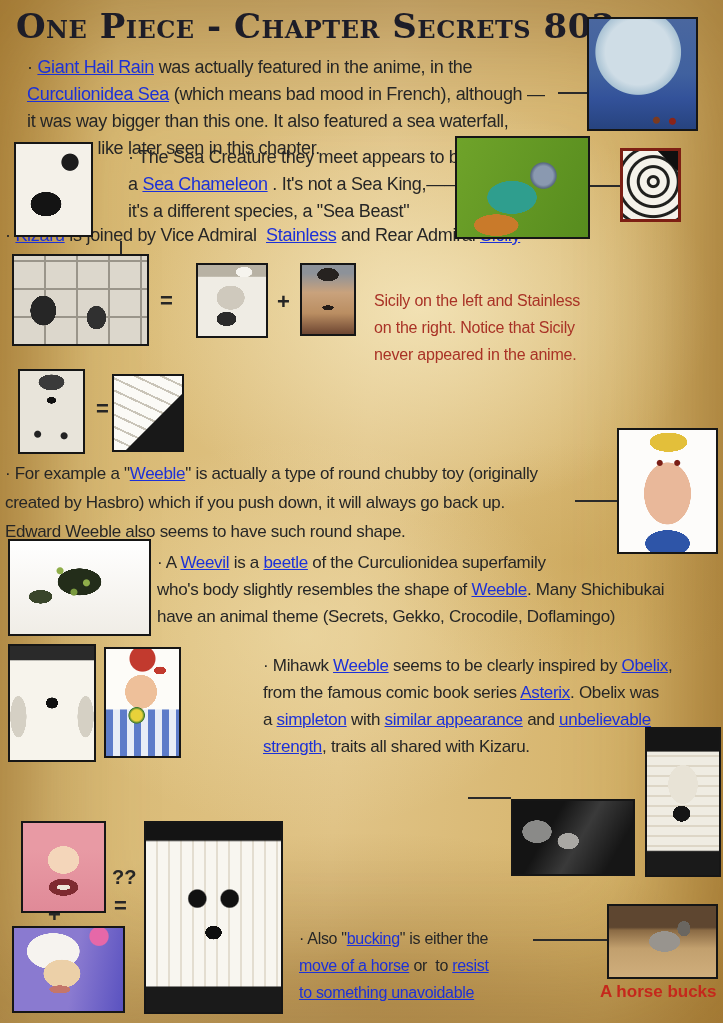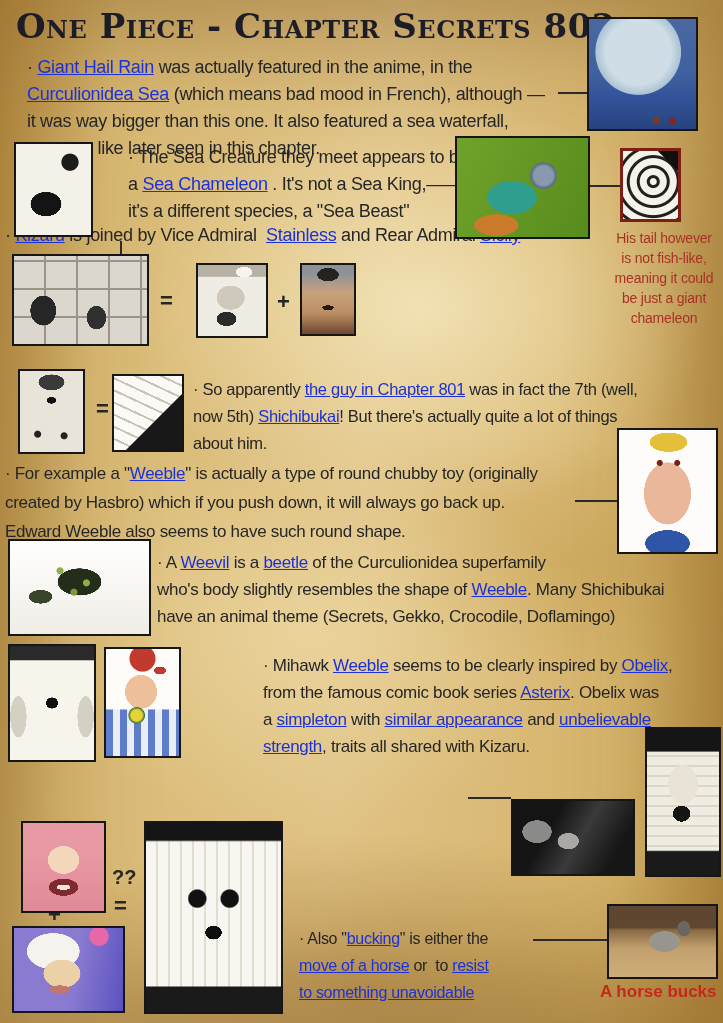--- a/index.html
+++ b/index.html
@@ -151,42 +151,37 @@
   <div class="title">One Piece - Chapter Secrets 802</div>
 
   <div class="txt p1"><span>· </span><span class="b">Giant Hail Rain</span><span> was actually featured in the anime, in the
 </span><span class="b">Curculionidea Sea</span><span> (which means bad mood in French), although —
 it was way bigger than this one. It also featured a sea waterfall,
                like later seen in this chapter.</span></div>
   <div class="txt p2"><span>· The Sea Creature they meet appears to be
 a </span><span class="b">Sea Chameleon</span><span> . It's not a Sea King,——
 it's a different species, a "Sea Beast"</span></div>
   <div class="txt p3"><span>· </span><span class="b">Kizaru</span><span> is joined by Vice Admiral  </span><span class="b">Stainless</span><span> and Rear Admiral </span><span class="b">Sicily</span></div>
-  <div class="txt p4"><span>· So apparently </span><span class="b">the guy in Chapter 801</span><span> was in fact the 7th (well,
-now 5th) </span><span class="b">Shichibukai</span><span>! But there's actually quite a lot of things
-about him.</span></div>
   <div class="txt p5"><span>· For example a "</span><span class="b">Weeble</span><span>" is actually a type of round chubby toy (originally
 created by Hasbro) which if you push down, it will always go back up.
 Edward Weeble also seems to have such round shape.</span></div>
   <div class="txt p6"><span>· A </span><span class="b">Weevil</span><span> is a </span><span class="b">beetle</span><span> of the Curculionidea superfamily
 who's body slightly resembles the shape of </span><span class="b">Weeble</span><span>. Many Shichibukai
 have an animal theme (Secrets, Gekko, Crocodile, Doflamingo)</span></div>
   <div class="txt p7"><span>· Mihawk </span><span class="b">Weeble</span><span> seems to be clearly inspired by </span><span class="b">Obelix</span><span>,
 from the famous comic book series </span><span class="b">Asterix</span><span>. Obelix was
 a </span><span class="b">simpleton</span><span> with </span><span class="b">similar appearance</span><span> and </span><span class="b">unbelievable
 strength</span><span>, traits all shared with Kizaru.</span></div>
   <div class="txt p10"><span>· Also "</span><span class="b">bucking</span><span>" is either the
 </span><span class="b">move of a horse</span><span> or  to </span><span class="b">resist
 to something unavoidable</span></div>
 
-  <div class="note note-tail">His tail however
-is not fish-like,
-meaning it could
-be just a giant
-chameleon</div>
+  <div class="note note-sicily">Sicily on the left and Stainless
+on the right. Notice that Sicily
+never appeared in the anime.</div>
   <div class="note note-horse">A horse bucks</div>
 
   <div class="op" style="left:160px;top:288px;">=</div>
   <div class="op" style="left:277px;top:289px;">+</div>
   <div class="op" style="left:96px;top:396px;">=</div>
   <div class="op" style="left:112px;top:866px;font-size:20px;">??</div>
   <div class="op" style="left:114px;top:893px;">=</div>
   <div class="op" style="left:48px;top:902px;">+</div>
 
   <div class="ln" style="left:558px;top:92px;width:29px;"></div>

